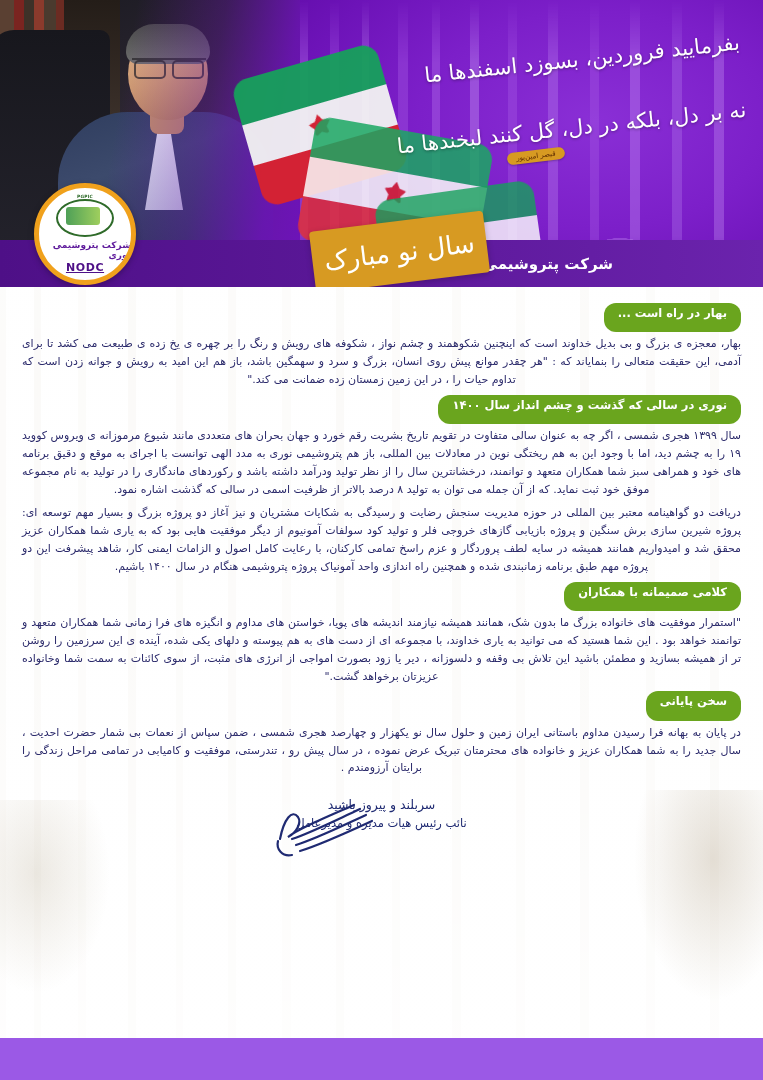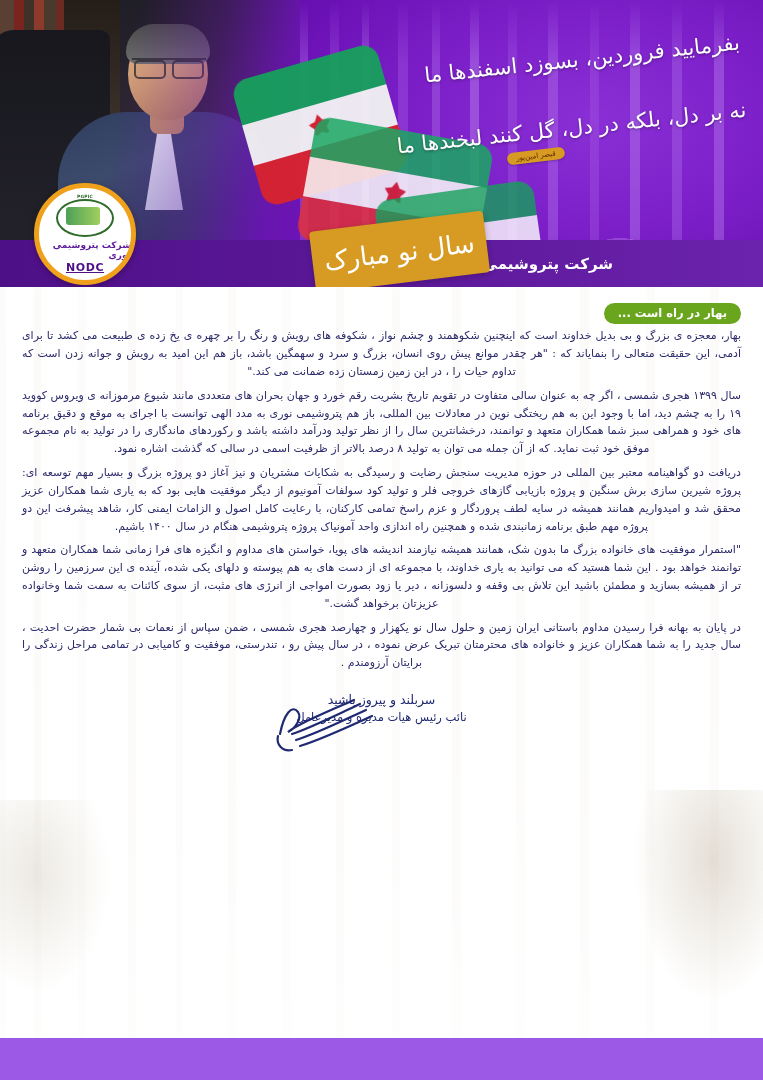--- a/index.html
+++ b/index.html
@@ -190,21 +190,21 @@
   
   .content{
     position:relative;z-index:3;
     padding:10px 22px 0 22px;
   }
   .sec{margin-bottom:4px;}
   .pill-row{display:flex;justify-content:flex-start;margin:6px 0 3px;}
   .pill{
     background:#6aa51e;color:#ffffff;
     font-size:11.5px;font-weight:bold;
-    padding:3px 14px 4px;border-radius:12px;
+    padding:3px 14px 12px;border-radius:12px;
     white-space:nowrap;line-height:1.25;
   }
   .para{
     color:#2b2a6b;
     font-size:11px;line-height:1.62;
     text-align:justify;text-align-last:center;
     margin:2px 0 6px;
   }
 
   
@@ -285,29 +285,38 @@
   <div class="content">
 
     <div class="sec">
       <div class="pill-row">
         <span class="pill">بهار در راه است ...</span>
       </div>
       <p class="para">بهار، معجزه ی بزرگ و بی بدیل خداوند است که اینچنین شکوهمند و چشم نواز ، شکوفه های رویش و رنگ را بر چهره ی یخ زده ی طبیعت می کشد تا برای آدمی، این حقیقت متعالی را بنمایاند که : "هر چقدر موانع پیش روی انسان، بزرگ و سرد و سهمگین باشد، باز هم این امید به رویش و جوانه زدن است که تداوم حیات را ، در این زمین زمستان زده ضمانت می کند."</p>
     </div>
 
     <div class="sec">
+      <div class="pill-row">
+        <span class="pill">نوری در سالی که گذشت و چشم انداز سال ۱۴۰۰</span>
+      </div>
       <p class="para">سال ۱۳۹۹ هجری شمسی ، اگر چه به عنوان سالی متفاوت در تقویم تاریخ بشریت رقم خورد و جهان بحران های متعددی مانند شیوع مرموزانه ی ویروس کووید ۱۹ را به چشم دید، اما با وجود این به هم ریختگی نوین در معادلات بین المللی، باز هم پتروشیمی نوری به مدد الهی توانست با اجرای به موقع و دقیق برنامه های خود و همراهی سبز شما همکاران متعهد و توانمند، درخشانترین سال را از نظر تولید  ودرآمد داشته باشد و  رکوردهای ماندگاری را در تولید به نام مجموعه موفق خود ثبت نماید. که از آن جمله می توان به تولید ۸ درصد بالاتر از ظرفیت اسمی در سالی که گذشت اشاره نمود.</p>
       <p class="para">دریافت دو گواهینامه معتبر بین المللی در حوزه مدیریت سنجش رضایت و رسیدگی به شکایات مشتریان  و نیز آغاز دو پروژه بزرگ و بسیار مهم توسعه ای: پروژه شیرین سازی برش سنگین و پروژه بازیابی گازهای خروجی فلر و تولید کود سولفات آمونیوم از دیگر موفقیت هایی بود که به یاری شما همکاران عزیز محقق شد و امیدواریم همانند همیشه در سایه لطف پروردگار و عزم راسخ تمامی کارکنان، با رعایت کامل اصول و الزامات ایمنی کار، شاهد پیشرفت این دو پروژه مهم طبق برنامه زمانبندی شده و همچنین راه اندازی واحد آمونیاک پروژه پتروشیمی هنگام در سال ۱۴۰۰ باشیم.</p>
     </div>
 
     <div class="sec">
+      <div class="pill-row">
+        <span class="pill">کلامی صمیمانه با همکاران</span>
+      </div>
       <p class="para">"استمرار موفقیت های خانواده بزرگ ما بدون شک، همانند همیشه نیازمند اندیشه های پویا، خواستن های مداوم و انگیزه های فرا زمانی شما همکاران متعهد و توانمند خواهد بود . این شما هستید که می توانید به یاری خداوند، با مجموعه ای از دست های به هم پیوسته و دلهای یکی شده، آینده ی این سرزمین را روشن تر از همیشه بسازید و مطمئن باشید این تلاش بی وقفه و دلسوزانه ، دیر یا زود بصورت امواجی از انرژی های مثبت، از سوی کائنات به سمت شما وخانواده عزیزتان برخواهد گشت."</p>
     </div>
 
     <div class="sec">
+      <div class="pill-row">
+        <span class="pill">سخن پایانی</span>
+      </div>
       <p class="para">در پایان به بهانه فرا رسیدن مداوم باستانی ایران زمین و حلول سال نو یکهزار و چهارصد هجری شمسی ، ضمن سپاس از نعمات بی شمار حضرت احدیت ، سال جدید را به شما همکاران عزیز و خانواده های محترمتان تبریک عرض نموده ، در سال پیش رو ، تندرستی، موفقیت و کامیابی در تمامی مراحل زندگی را برایتان آرزومندم .</p>
     </div>
 
     <div class="signature">
       <div class="sig-wrap">
         <svg class="sig-mark" viewBox="0 0 150 70">
           <path d="M18 50 C22 30, 30 20, 36 28 C40 34, 34 44, 26 48 C36 40, 60 30, 92 16
                    M30 50 C48 44, 72 32, 98 20
                    M34 56 C54 50, 78 38, 104 26
                    M38 62 C58 56, 84 44, 110 32" fill="none" stroke="#1f2a72" stroke-width="2.2" stroke-linecap="round"></path>

